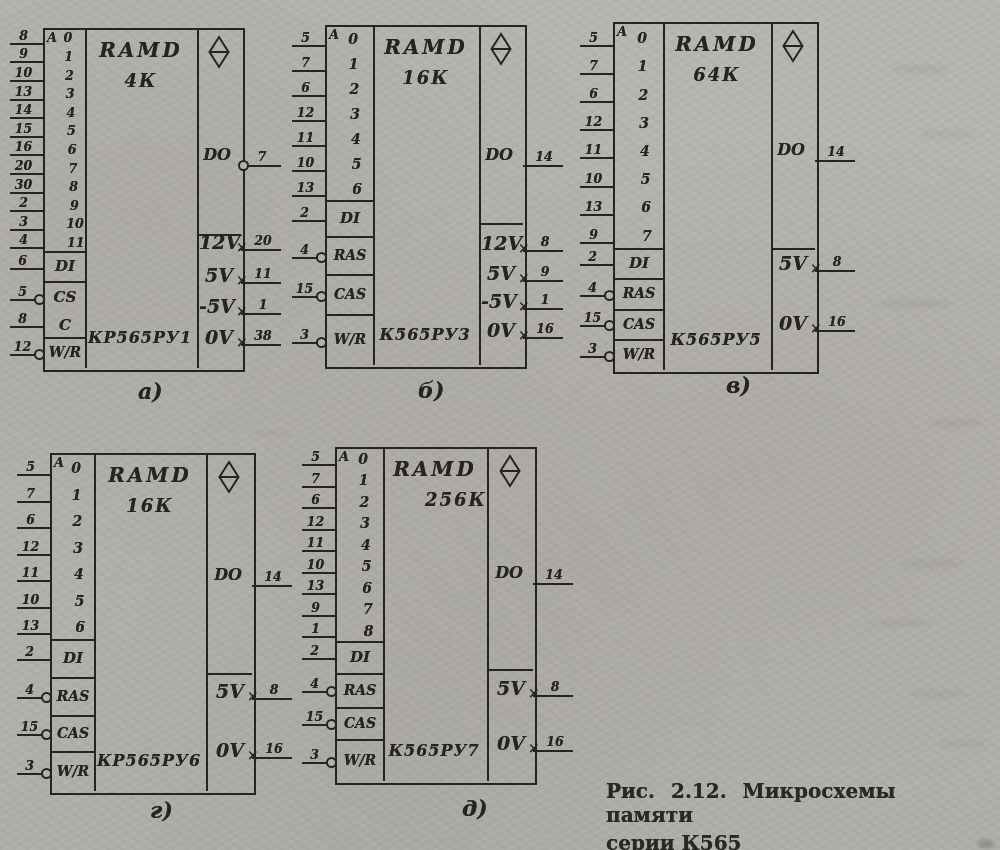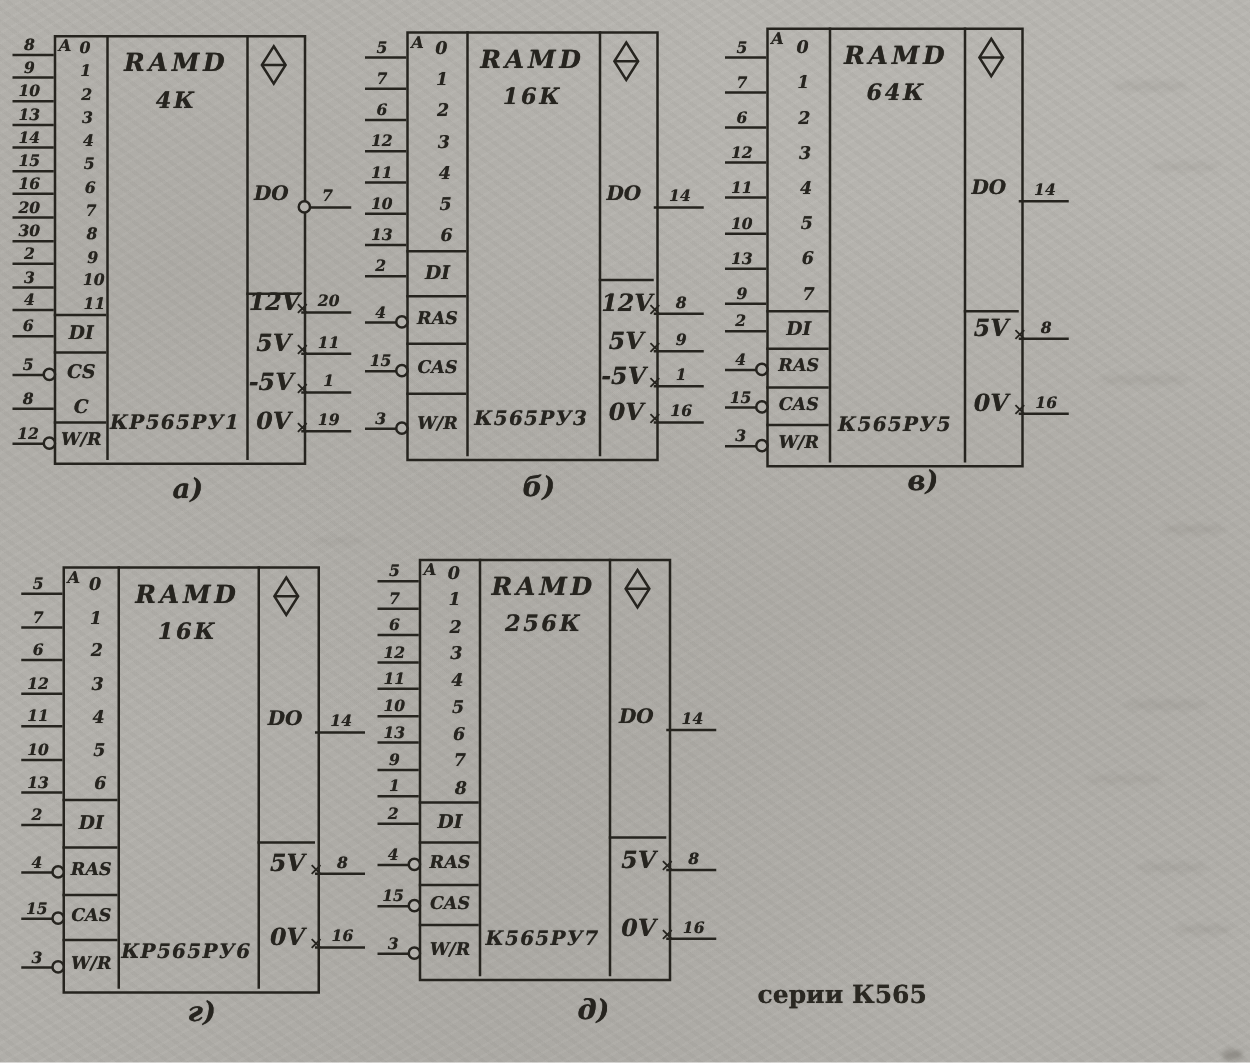--- a/index.html
+++ b/index.html
@@ -40,20 +40,21 @@
            text-shadow:0 0 .6px rgba(40,38,33,.8);}
   .caption .l1{word-spacing:9px;}
   .caption .l2{margin-top:4px;}
   .smudge{position:absolute;background:#55514a;border-radius:40%;filter:blur(2px);}
 </style>
 </head>
 <body>
 
 <div id="fig">
   <div class="caption">
+    <div class="l1">Рис. 2.12. Микросхемы памяти</div>
     <div class="l2">серии К565</div>
   </div>
 <div class="chip" style="left: 10px; top: 28px; width: 271px; height: 344.2px;">
       <div class="box" style="left: 33px; top: 0px; width: 198px; height: 340.2px;"></div>
       <div class="vline" style="left: 75px; top: 0px; width: 2px; height: 340.2px;"></div>
       <div class="vline" style="left: 187px; top: 0px; width: 2px; height: 340.2px;"></div>
       <div class="lbl hdr" style="left: 37px; top: 2px;">A</div>
       <div class="lbl digit" style="left: 43px; top: 1.488px; width: 30px; height: 18.6px; font-size: 12.648px; text-align: center; line-height: 18.6px;">0</div>
       <div class="stub" style="left: 0px; top: 14.88px; width: 33px;"></div>
       <div class="pinnum" style="left: 0px; top: -0.12px; width: 27px; text-align: center;">8</div>
@@ -126,21 +127,21 @@
       <div class="lbl pwr" style="left: 189px; top: 236px; width: 34px; text-align: right;">5V</div>
       <div class="stub" style="left: 231px; top: 254px; width: 40px;"></div>
       <div class="pinnum" style="left: 237px; top: 238px; width: 32px; text-align: center;">11</div>
       <div class="xmark" style="left: 226px; top: 245px;">×</div>
       <div class="lbl pwr" style="left: 189px; top: 267px; width: 34px; text-align: right;">-5V</div>
       <div class="stub" style="left: 231px; top: 285px; width: 40px;"></div>
       <div class="pinnum" style="left: 237px; top: 269px; width: 32px; text-align: center;">1</div>
       <div class="xmark" style="left: 226px; top: 276px;">×</div>
       <div class="lbl pwr" style="left: 189px; top: 298px; width: 34px; text-align: right;">0V</div>
       <div class="stub" style="left: 231px; top: 316px; width: 40px;"></div>
-      <div class="pinnum" style="left: 237px; top: 300px; width: 32px; text-align: center;">19</div>
+      <div class="pinnum" style="left: 237px; top: 300px; width: 32px; text-align: center;">38</div>
       <div class="xmark" style="left: 226px; top: 307px;">×</div>
       <div class="lbl letter" style="left: 128px; top: 350px;">а)</div>
     </div>
     <div class="chip" style="left: 292px; top: 25px; width: 271px; height: 344px;">
       <div class="box" style="left: 33px; top: 0px; width: 198px; height: 340px;"></div>
       <div class="vline" style="left: 81px; top: 0px; width: 2px; height: 340px;"></div>
       <div class="vline" style="left: 187px; top: 0px; width: 2px; height: 340px;"></div>
       <div class="lbl hdr" style="left: 37px; top: 2px;">A</div>
       <div class="lbl digit" style="left: 43px; top: 2px; width: 36px; height: 25px; font-size: 14px; text-align: center; line-height: 25px;">0</div>
       <div class="stub" style="left: 0px; top: 20px; width: 33px;"></div>
@@ -391,21 +392,21 @@
       <div class="lbl ctrl" style="left: 35px; top: 259.5px; width: 46px; height: 32px; line-height: 32px; text-align: center; font-size: 14px;">CAS</div>
       <div class="stub" style="left: 0px; top: 277.1px; width: 33px;"></div>
       <div class="pinnum" style="left: 0px; top: 262.1px; width: 25px; text-align: center;">15</div>
       <div class="circle" style="left: 24px; top: 272.1px;"></div>
       <div class="hline" style="left: 33px; top: 291.5px; width: 48px; height: 2px;"></div>
       <div class="lbl ctrl" style="left: 35px; top: 291.5px; width: 46px; height: 42px; line-height: 42px; text-align: center; font-size: 14px;">W/R</div>
       <div class="stub" style="left: 0px; top: 314.6px; width: 33px;"></div>
       <div class="pinnum" style="left: 0px; top: 299.6px; width: 25px; text-align: center;">3</div>
       <div class="circle" style="left: 24px; top: 309.6px;"></div>
       <div class="lbl title" style="left: 81px; top: 10px; width: 104px; text-align: center;">RAMD</div>
-      <div class="lbl cap" style="left: 81px; top: 42px; width: 104px; text-align: center;">256К</div>
+      <div class="lbl cap" style="left: 81px; top: 42px; width: 104px; text-align: right;">256К</div>
       <div class="lbl name" style="left: 75px; top: 293.5px; width: 114px; text-align: center;">К565РУ7</div>
       <div class="dmnd" style="left: 196px; top: 7px;"><svg width="24" height="34" viewBox="0 0 24 34">
           <polygon points="12,2 21.5,17 12,32 2.5,17" fill="none" stroke="#26241f" stroke-width="2"></polygon>
           <line x1="2.5" y1="17" x2="21.5" y2="17" stroke="#26241f" stroke-width="2"></line>
         </svg></div>
       <div class="lbl ctrl" style="left: 187px; top: 116px; width: 34px; text-align: right; font-size: 16px;">DO</div>
       <div class="stub" style="left: 231px; top: 136px; width: 40px;"></div>
       <div class="pinnum" style="left: 235px; top: 120px; width: 34px; text-align: center;">14</div>
       <div class="hline" style="left: 185px; top: 222px; width: 46px; height: 2px;"></div>
       <div class="lbl pwr" style="left: 187px; top: 230px; width: 36px; text-align: right;">5V</div>

